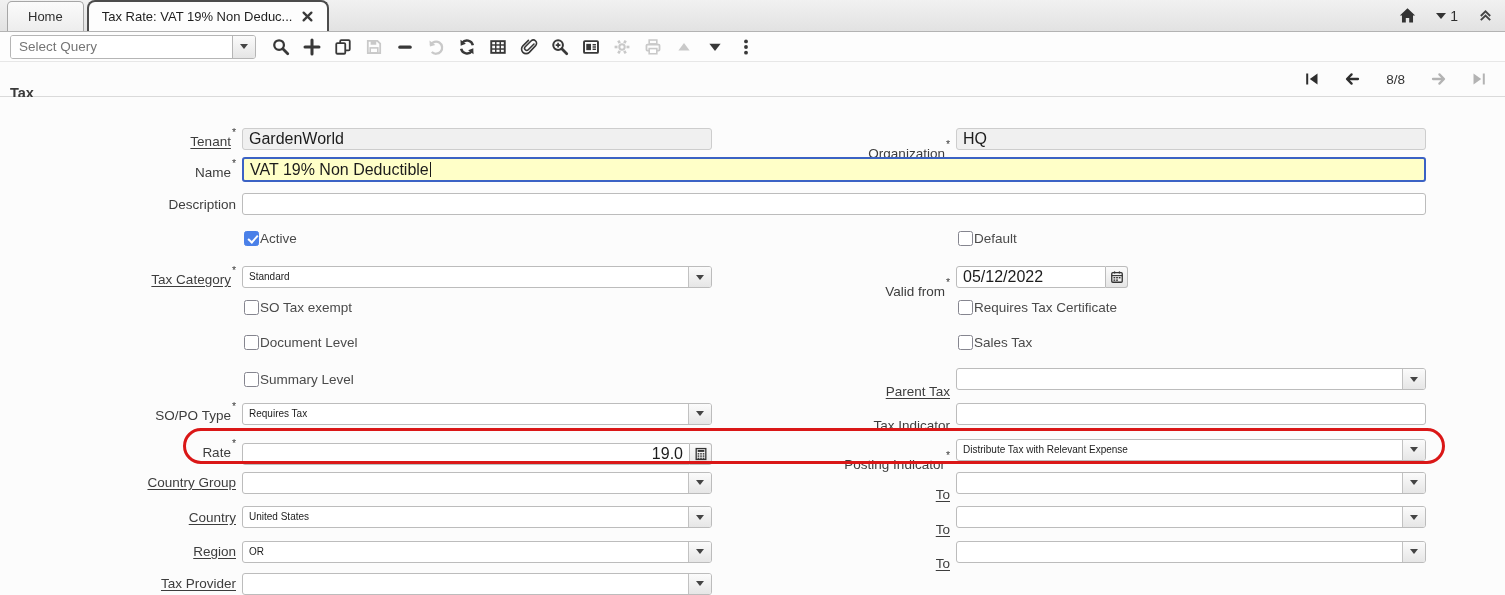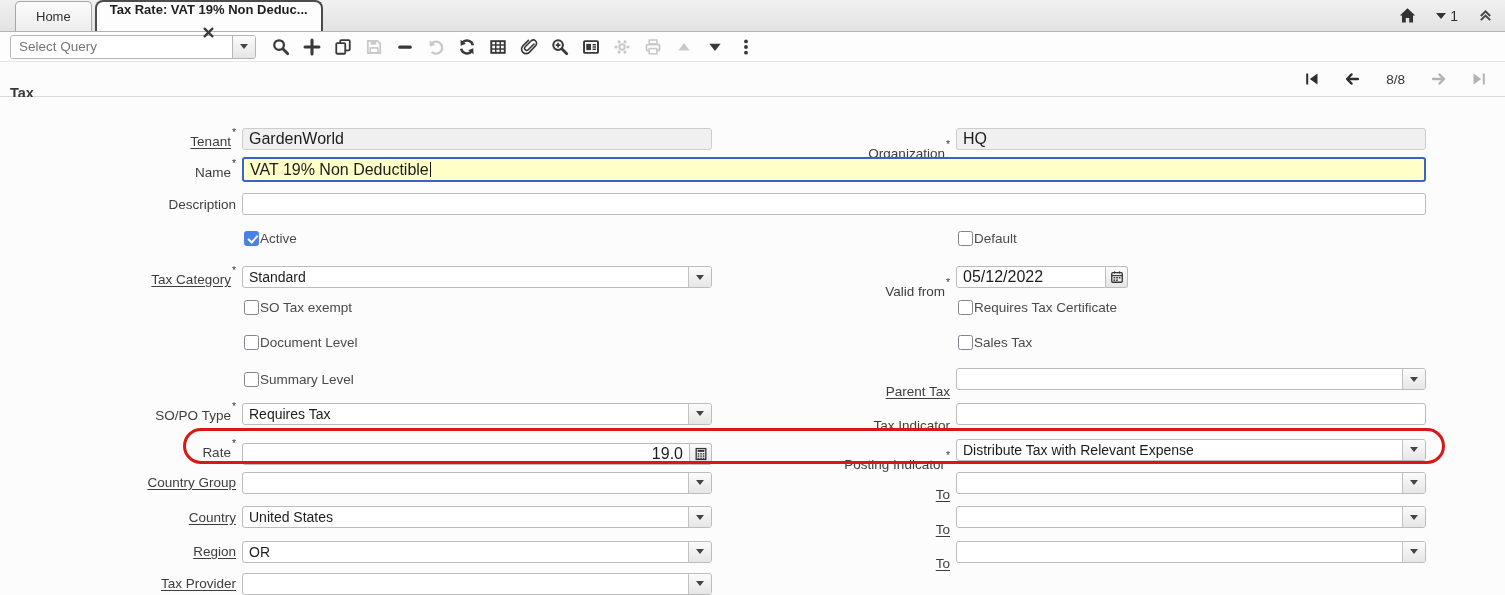--- a/index.html
+++ b/index.html
@@ -2,26 +2,26 @@
 <html><head>
 <meta charset="utf-8">
 <style>
   * { margin:0; padding:0; box-sizing:border-box; }
   html,body { background:#e9e9e9; }
   .app{ position:relative; width:1505px; height:595px; background:#fcfcfc;
         font-family:"Liberation Sans",sans-serif; overflow:hidden; color:#333;}
   
   .tabbar{ height:32px; background:linear-gradient(#f1f1f1,#e2e2e2);
            border-bottom:1px solid #b3b3b3; display:flex; align-items:flex-end; position:relative;}
-  .tab-home{ margin-left:15px; height:30px; padding:0 20px; background:linear-gradient(#fbfbfb,#ededed);
+  .tab-home{ margin-left:7px; height:30px; padding:0 20px; background:linear-gradient(#fbfbfb,#ededed);
              border:1px solid #a6a6a6; border-bottom:none; border-radius:5px 5px 0 0;
              font-size:13px; color:#2f2f2f; display:flex; align-items:center; cursor:pointer;}
   .tab-active{ margin-left:3px; height:31px; padding:0 13px; background:#fdfdfd;
              border:2px solid #4c4c4c; border-bottom:none; border-radius:8px 8px 0 0;
-             font-weight:bold; font-size:13px; color:#1e1e1e; display:flex; align-items:center; gap:9px;flex-direction:column;}
+             font-weight:normal; font-size:13px; color:#1e1e1e; display:flex; align-items:center; gap:9px;}
   .tab-close{ width:13px; height:13px; color:#3a3a3a; display:flex; cursor:pointer;}
   .tabbar-right{ position:absolute; right:12px; top:0; height:31px; display:flex; align-items:center; gap:20px;}
   .tb-home-ic{ width:17px; height:17px; color:#333; cursor:pointer;}
   .win-count{ display:flex; align-items:center; gap:4px; cursor:pointer; font-size:14px; color:#2e2e2e;}
   .tri-dn{ width:0; height:0; border-left:5px solid transparent; border-right:5px solid transparent; border-top:6px solid #333;}
   .dbl-chev{ width:15px; height:15px; color:#444; cursor:pointer;}
   
   .toolbar{ height:30px; display:flex; align-items:center; padding-left:10px;
             background:#fdfdfd; border-bottom:1px solid #e7e7e7;}
   .select-query{ width:246px; height:24px; display:flex; border:1px solid #b5b5b5; border-radius:3px;
@@ -49,21 +49,21 @@
   .c1{grid-column:1;} .c2{grid-column:2;} .c3{grid-column:3;margin-top:24px;} .c4{grid-column:4;} .c24{grid-column:2/5;}
   .lblc{ text-align:right; padding-right:6px; font-size:13.5px; color:#3d3d3d; white-space:nowrap;}
   .lk{ text-decoration:underline; text-underline-offset:2px;}
   .req{ font-size:10.5px; position:relative; top:-4px; margin-left:1px; color:#3d3d3d;}
   .tf{ height:22px; border:1px solid #bcbcbc; border-radius:3px; background:#fff; padding:0 6px;
        font-size:16px; color:#1c1c1c; display:flex; align-items:center; width:100%; overflow:hidden; white-space:nowrap;}
   .tf.readonly{ background:#f0f0f0; border-color:#cdcdcd;}
   .name-focus{ height:25px; border:2px solid #3b62c4; background:#ffffc8; border-radius:3px;}
   .caret{ display:inline-block; width:1px; height:15px; background:#1a1a1a; margin-left:1px;}
   .cb{ display:flex; height:22px; border:1px solid #bcbcbc; border-radius:3px; background:#fff; width:100%;}
-  .cb-text{ flex:1; padding:0 6px; font-size:14px; color:#1c1c1c; line-height:20px;
+  .cb-text{ flex:1; padding:0 6px; font-size:10px; color:#1c1c1c; line-height:20px;
             overflow:hidden; white-space:nowrap;}
   .cb-btn{ width:23px; background:linear-gradient(#fbfbfb,#e6e6e6); border-left:1px solid #c2c2c2;
            border-radius:0 2px 2px 0; display:flex; align-items:center; justify-content:center; cursor:pointer;}
   .cb-btn .tri{ width:0;height:0;border-left:4.5px solid transparent;border-right:4.5px solid transparent;border-top:5px solid #444;}
   .ck{ display:flex; align-items:flex-start; gap:1px; margin-left:2px; cursor:pointer;}
   .ckb{ width:15px; height:15px; border:1.5px solid #85858f; border-radius:2.5px; background:#fff; position:relative; flex:none;}
   .ckb.checked{ background:#4a80e8; border-color:#4a80e8;}
   .ckb.checked::after{ content:""; position:absolute; left:4.5px; top:1px; width:4px; height:8px;
         border:solid #fff; border-width:0 2px 2px 0; transform:rotate(42deg);}
   .cklabel{ font-size:13.5px; color:#4a4a4a;}

